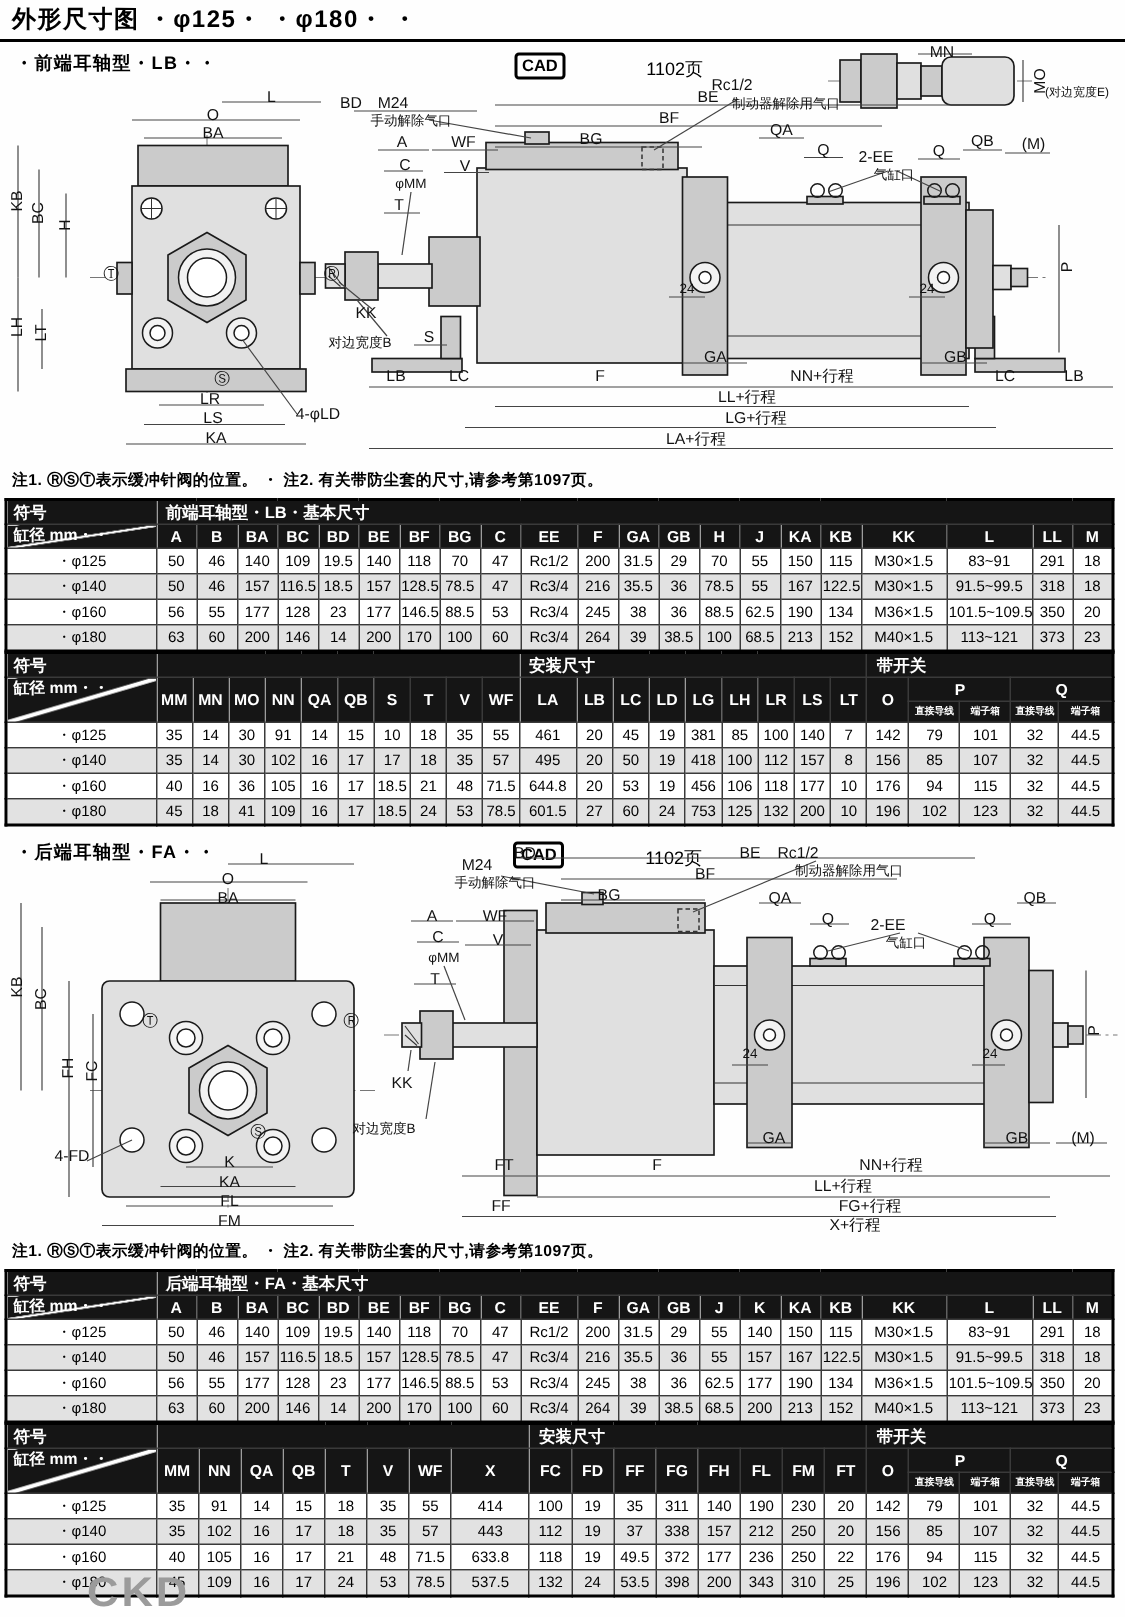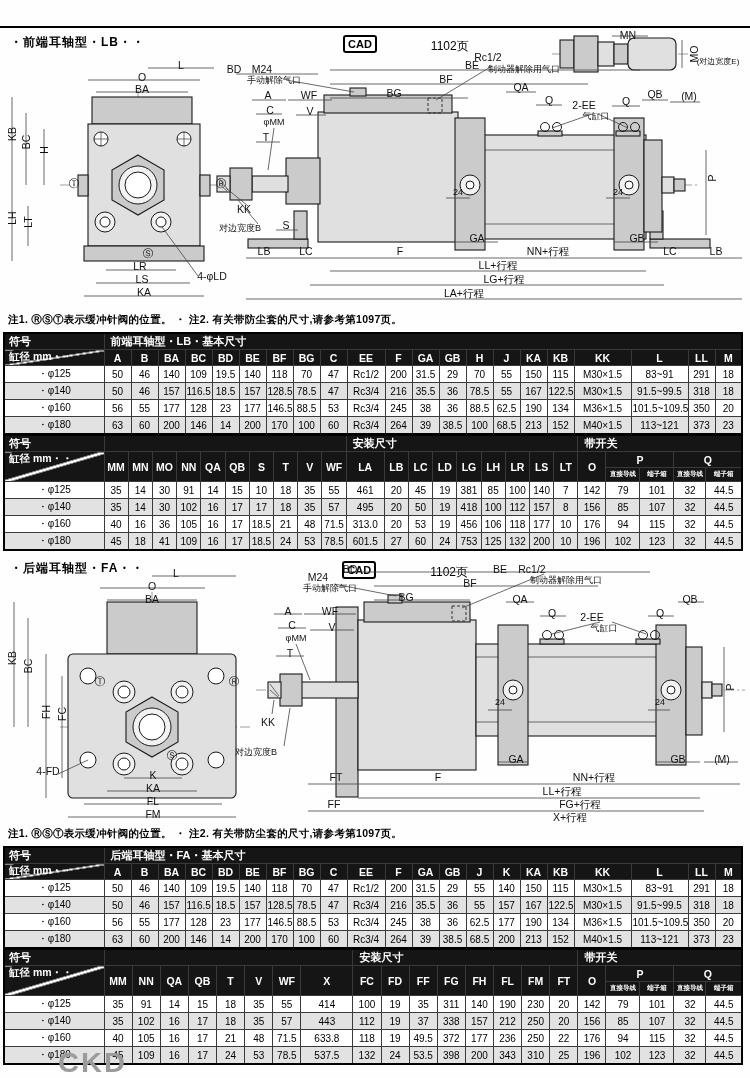--- a/index.html
+++ b/index.html
@@ -38,20 +38,21 @@
   .th{stroke:#333;stroke-width:0.7;}
   .dm line{stroke:#444;stroke-width:0.8;}
   .cl line{stroke:#777;stroke-width:0.7;stroke-dasharray:10 3 2 3;fill:none;}
   .dash{fill:none;stroke:#333;stroke-width:1;stroke-dasharray:3 2;}
 </style>
 </head>
 <body>
 
 <div class="page">
 
+  <div class="title">外形尺寸图 ・φ125・ ・φ180・ ・</div>
   <div class="title-rule"></div>
 
   <div class="sec" style="top:34px">
     <span class="sec-h">・前端耳轴型・LB・・</span>
     <span class="cad">
       <span class="cad-box">CAD</span>
       <span class="cad-stand"></span>
     </span>
     <span class="cad-page">1102页</span>
   </div>
@@ -463,21 +464,21 @@
           <td>40</td>
           <td>16</td>
           <td>36</td>
           <td>105</td>
           <td>16</td>
           <td>17</td>
           <td>18.5</td>
           <td>21</td>
           <td>48</td>
           <td>71.5</td>
-          <td>313.0</td>
+          <td>644.8</td>
           <td>20</td>
           <td>53</td>
           <td>19</td>
           <td>456</td>
           <td>106</td>
           <td>118</td>
           <td>177</td>
           <td>10</td>
           <td>176</td>
           <td>94</td>

